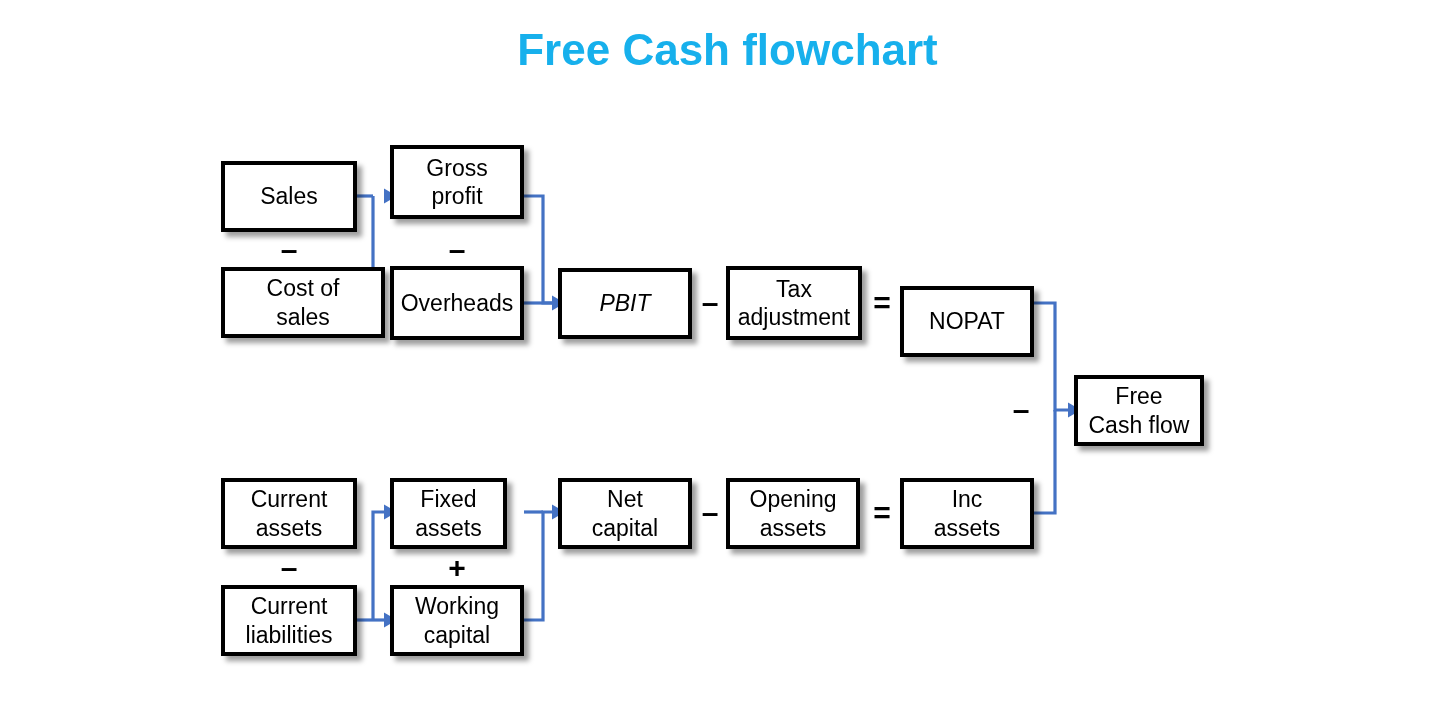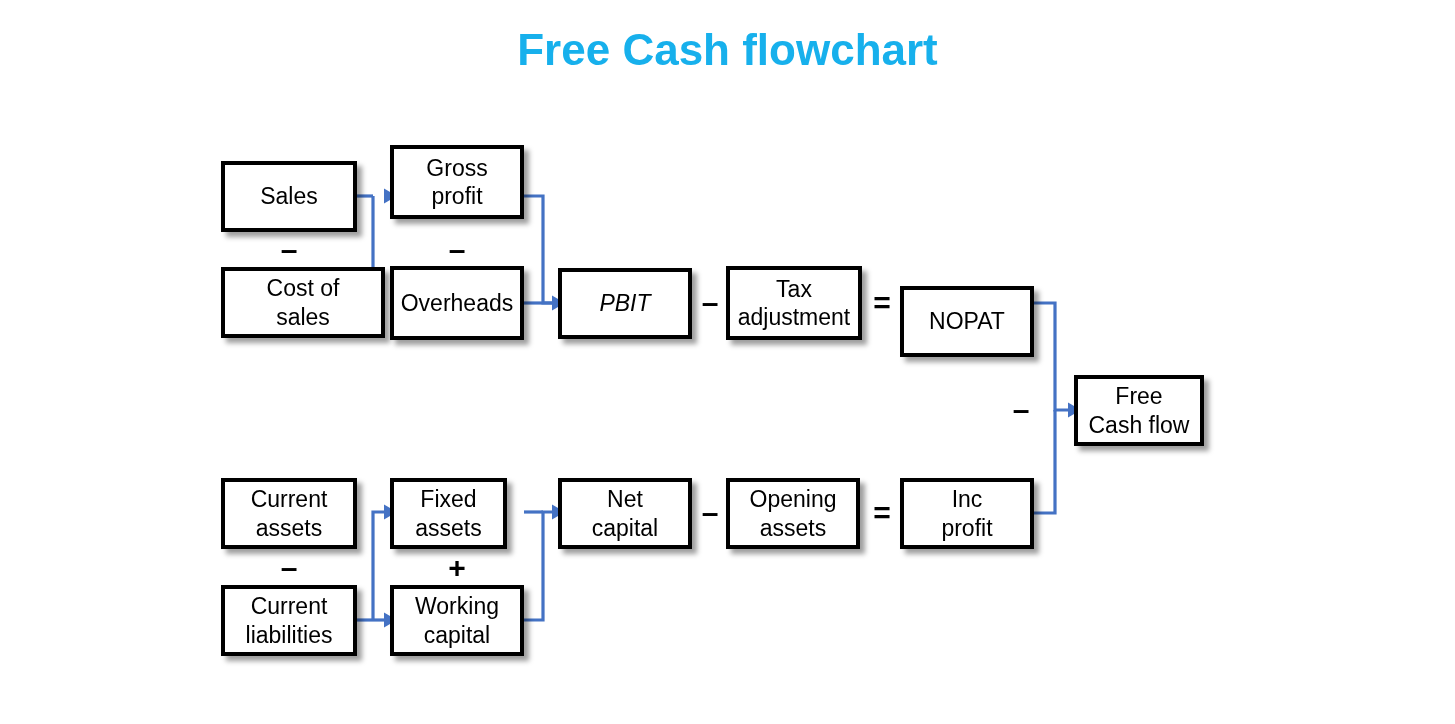--- a/index.html
+++ b/index.html
@@ -125,21 +125,21 @@
 liabilities</div>
       <div class="node" style="left: 390px; top: 478px; width: 117px; height: 71px; border-color: rgb(0, 0, 0);">Fixed
 assets</div>
       <div class="node" style="left: 390px; top: 585px; width: 134px; height: 71px; border-color: rgb(0, 0, 0);">Working
 capital</div>
       <div class="node" style="left: 558px; top: 478px; width: 134px; height: 71px; border-color: rgb(0, 0, 0);">Net
 capital</div>
       <div class="node" style="left: 726px; top: 478px; width: 134px; height: 71px; border-color: rgb(0, 0, 0);">Opening
 assets</div>
       <div class="node" style="left: 900px; top: 478px; width: 134px; height: 71px; border-color: rgb(0, 0, 0);">Inc
-profit</div>
+assets</div>
     </div>
   <div id="ops-layer">
       <div class="op" style="left: 275px; top: 236px; width: 28px; height: 28px;">–</div>
       <div class="op" style="left: 443px; top: 236px; width: 28px; height: 28px;">–</div>
       <div class="op" style="left: 696px; top: 289px; width: 28px; height: 28px;">–</div>
       <div class="op" style="left: 868px; top: 289px; width: 28px; height: 28px;">=</div>
       <div class="op" style="left: 1007px; top: 396px; width: 28px; height: 28px;">–</div>
       <div class="op" style="left: 275px; top: 554px; width: 28px; height: 28px;">–</div>
       <div class="op" style="left: 443px; top: 554px; width: 28px; height: 28px;">+</div>
       <div class="op" style="left: 696px; top: 499px; width: 28px; height: 28px;">–</div>

